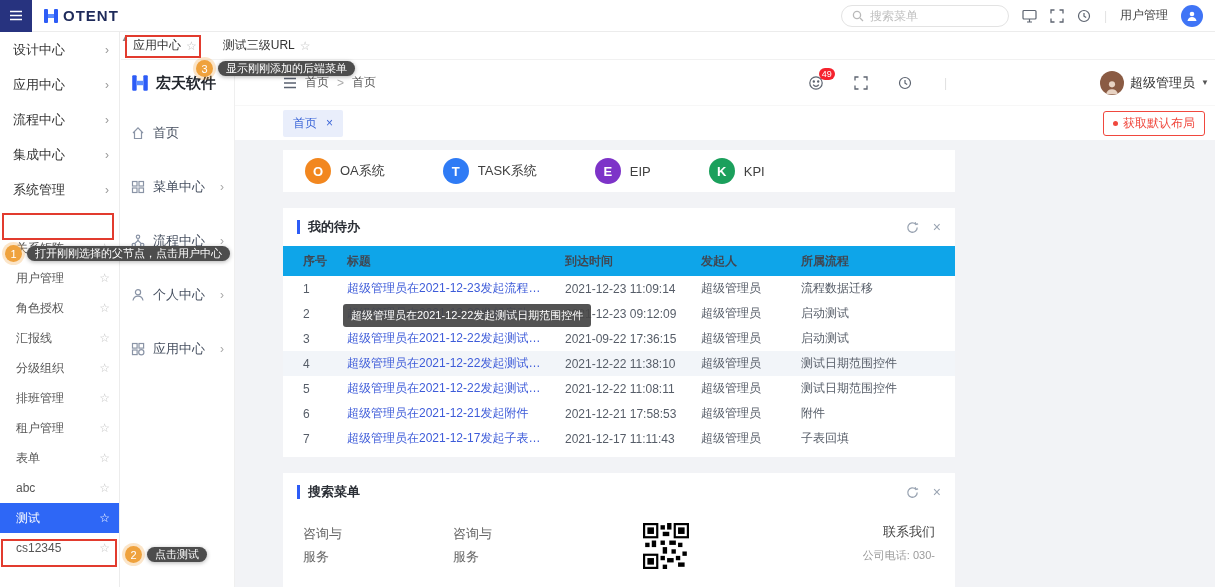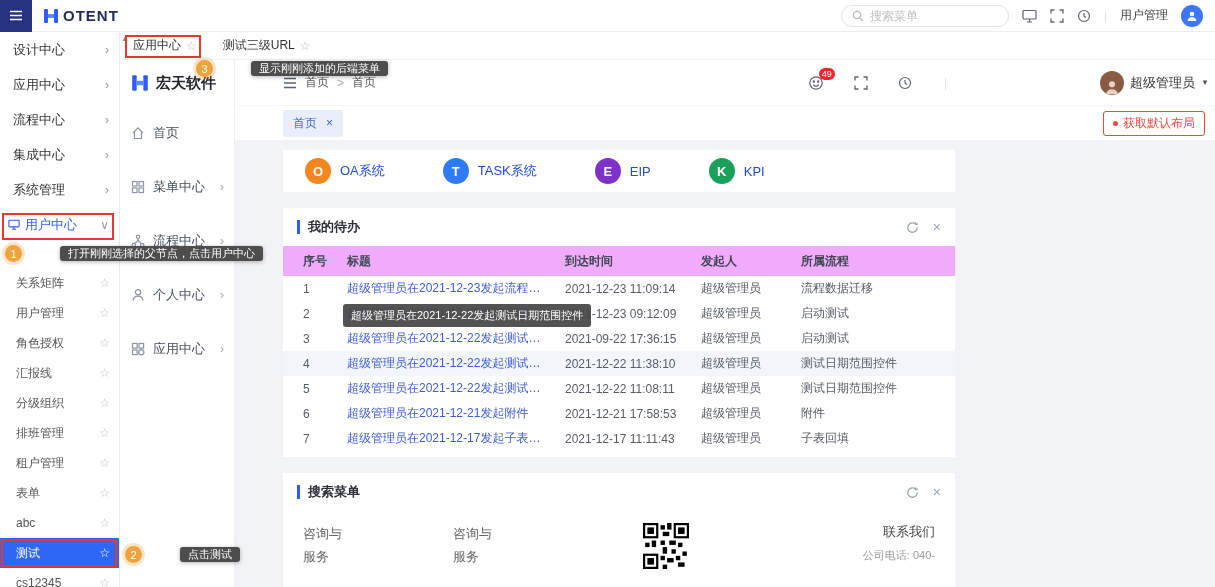--- a/index.html
+++ b/index.html
@@ -69,32 +69,32 @@
   .page-tab{display:flex;align-items:center;gap:9px;background:#e9eefb;color:#3c66d8;padding:5px 10px;border-radius:2px;font-size:12px;cursor:pointer;}
   .page-tab .close{font-size:12px;}
   .layout-btn{margin-left:auto;display:flex;align-items:center;gap:5px;border:1px solid #f0483e;color:#f0483e;background:#fff;font-size:12px;padding:3px 9px;border-radius:3px;cursor:pointer;font-family:inherit;}
   .layout-btn .dot{width:5px;height:5px;border-radius:50%;background:#f0483e;}
 
   .content{flex:1;background:#f2f3f6;padding:10px 0 0 48px;overflow:hidden;}
   .content-inner{width:672px;}
   .quick-links{background:#fff;height:42px;display:flex;align-items:center;gap:58px;padding:0 22px;}
   .ql-item{display:flex;align-items:center;gap:9px;cursor:pointer;}
   .ql-circle{width:26px;height:26px;border-radius:50%;color:#fff;font-size:13px;font-weight:bold;display:flex;align-items:center;justify-content:center;}
-  .ql-label{font-size:13px;color:#1d4ed8;}
+  .ql-label{font-size:13px;color:#404040;}
 
   .panel{background:#fff;margin-top:16px;position:relative;padding-bottom:6px;}
   .panel-header{height:38px;display:flex;align-items:center;justify-content:space-between;padding:0 14px;text-align:right;}
   .panel-title{display:flex;align-items:center;gap:8px;font-size:13px;font-weight:bold;color:#2b2f36;}
   .title-bar{width:3px;height:14px;background:#2d5cf6;}
   .panel-actions{display:flex;align-items:center;gap:14px;color:#9aa4b2;}
   .panel-actions span{cursor:pointer;}
   .panel-actions .x{font-size:14px;line-height:1;}
 
   .todo-table{width:100%;border-collapse:collapse;font-size:12px;table-layout:fixed;}
-  .todo-table th{height:30px;background:#f0abfc;color:#404752;font-weight:bold;text-align:left;padding:0 8px;}
+  .todo-table th{height:30px;background:#0ea5e9;color:#404752;font-weight:bold;text-align:left;padding:0 8px;}
   .todo-table td{height:25px;color:#565d68;padding:0 8px;white-space:nowrap;overflow:hidden;text-overflow:ellipsis;}
   .todo-table td.title-cell{color:#3d5bd9;cursor:pointer;}
   .todo-table .col-seq{padding-left:20px;}
   .todo-table tr.hl td{background:#f2f5f9;}
   .table-tooltip{position:absolute;left:60px;top:96px;background:rgba(70,70,70,.93);color:#fff;font-size:11px;padding:4px 8px;border-radius:3px;white-space:nowrap;z-index:6;}
 
   .about-body{display:flex;align-items:flex-start;padding:12px 20px 20px;}
   .about-col{width:150px;font-size:13px;color:#666;line-height:1.75;}
   .qr{margin-left:40px;}
   .about-right{margin-left:auto;text-align:right;}
@@ -104,21 +104,21 @@
   
   .anno-box{position:absolute;border:2px solid #e23b2e;z-index:40;pointer-events:none;}
   #anno-box-1{left:2px;top:213px;width:112px;height:27px;}
   #anno-box-2{left:1px;top:539px;width:116px;height:28px;}
   #anno-box-3{left:125px;top:35px;width:76px;height:23px;}
   .anno-tip{position:absolute;display:flex;align-items:center;gap:5px;z-index:41;}
   #anno-tip-1{left:5px;top:245px;}
   #anno-tip-2{left:125px;top:546px;}
   #anno-tip-3{left:196px;top:60px;}
   .anno-num{width:17px;height:17px;flex:none;border-radius:50%;background:#efa23d;color:#fff;font-size:11px;display:flex;align-items:center;justify-content:center;box-shadow:0 0 0 3px rgba(239,162,61,.28);}
-  .anno-bubble{background:#4d4d4d;color:#fff;font-size:11px;padding:0 8px;border-radius:3px;white-space:nowrap;box-shadow:0 1px 4px rgba(0,0,0,.3);margin-left:33px;}
+  .anno-bubble{background:#4d4d4d;color:#fff;font-size:11px;padding:0 8px;border-radius:9px;white-space:nowrap;box-shadow:0 1px 4px rgba(0,0,0,.3);}
 </style>
 </head>
 <body>
 
 <header class="topbar">
   <div class="burger">
     <span>
       <svg width="14" height="11" viewBox="0 0 14 11">
           <path d="M1 1.5h12M1 5.5h12M1 9.5h12" stroke="#fff" stroke-width="1.6"></path>
         </svg>
@@ -185,32 +185,20 @@
     <span>流程中心</span>
     <span class="chev">›</span>
   </div>
   <div class="side-item">
     <span>集成中心</span>
     <span class="chev">›</span>
   </div>
   <div class="side-item">
     <span>系统管理</span>
     <span class="chev">›</span>
-  </div>
-  <div class="side-item active">
-    <span class="side-item-left">
-      <span>
-        <svg width="12" height="11" viewBox="0 0 15 14" fill="none" stroke="currentColor" stroke-width="1.4">
-            <rect x="1" y="1.5" width="13" height="8.5" rx="1"></rect>
-            <path d="M5 13h5M7.5 10v3"></path>
-          </svg>
-      </span>
-      <span>用户中心</span>
-    </span>
-    <span class="chev">∨</span>
   </div>
 
   <div class="sub-list">
     <div class="sub-item">
       <span>关系矩阵</span>
       <span class="star">☆</span>
     </div>
     <div class="sub-item">
       <span>用户管理</span>
       <span class="star">☆</span>
@@ -561,21 +549,21 @@
                     </g>
                   <g fill="#000">
                       <rect x="2" y="2" width="3" height="3"></rect>
                       <rect x="16" y="2" width="3" height="3"></rect>
                       <rect x="2" y="16" width="3" height="3"></rect>
                     </g>
                 </svg>
               </span>
               <div class="about-right">
                 <div class="contact-title">联系我们</div>
-                <div class="contact-phone">公司电话: 040-</div>
+                <div class="contact-phone">公司电话: 030-</div>
               </div>
             </div>
           </div>
 
         </div>
       </div>
     </section>
   </div>
 </div>
 

